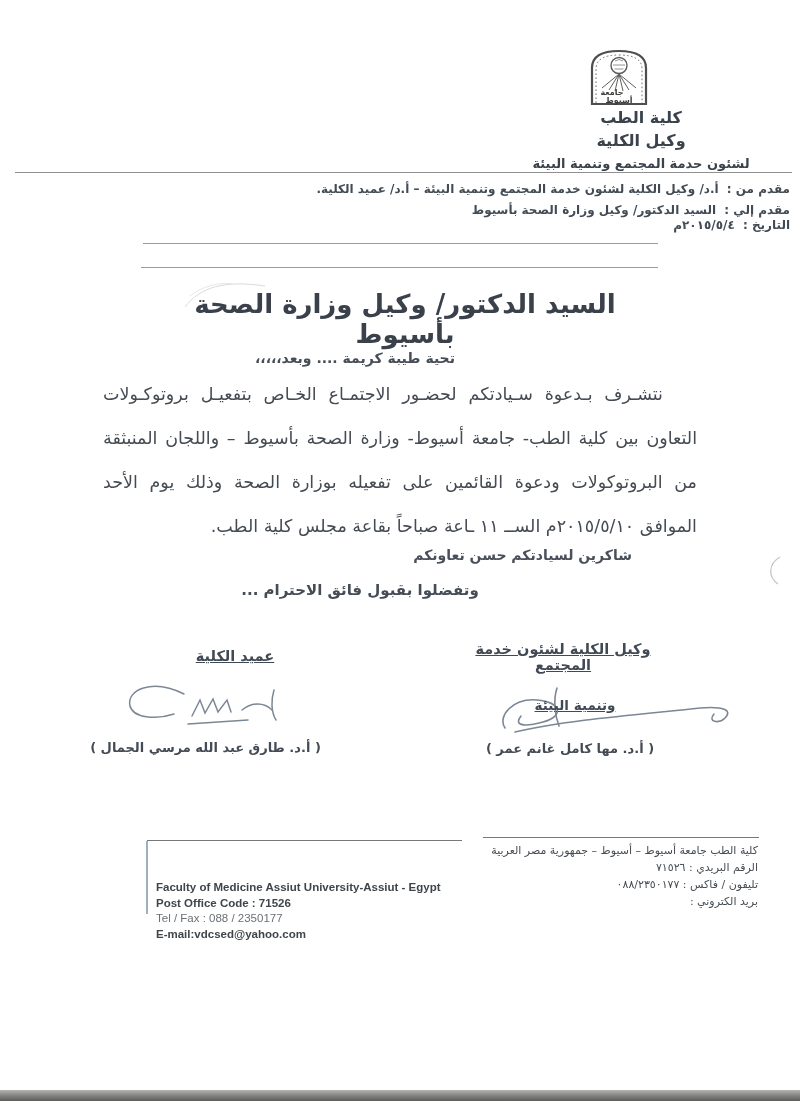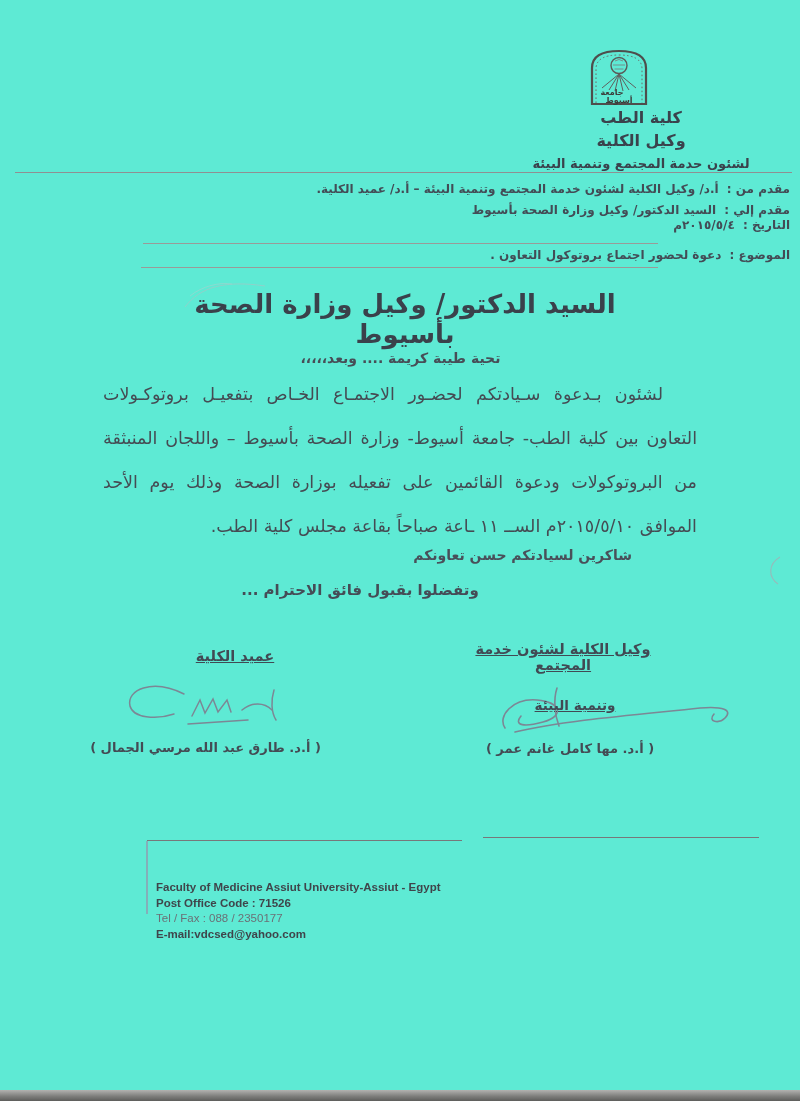--- a/index.html
+++ b/index.html
@@ -1,38 +1,38 @@
 <!DOCTYPE html>
 <html><head>
 <meta charset="utf-8">
 <style>
   * { margin:0; padding:0; box-sizing:border-box; }
   html,body { background:#e9e9e7; }
   .page {
     position:relative; width:800px; height:1101px; margin:0 auto;
-    background:#5eead4; overflow:hidden;
+    background:#ffffff; overflow:hidden;
     font-family:"DejaVu Sans", sans-serif; color:#3d444d;
   }
   .abs { position:absolute; }
   .ar { direction:rtl; }
 
   
   .header-text { right:39px; top:106px; width:240px; text-align:center; color:#3a424c; }
   .header-text .h1 { font-size:16px; font-weight:bold; line-height:23px; }
   .header-text .h3 { font-size:13px; font-weight:bold; line-height:24px; }
 
   .hline { position:absolute; height:1px; background:#8f9092; }
 
   
   .meta-line { position:absolute; right:10px; font-size:12px; font-weight:bold; color:#434c56; direction:rtl; }
   .meta-line .lbl { margin-left:4px; }
 
   
   .title { top:289px; left:170px; width:470px; text-align:center; font-size:26px; font-weight:bold; color:#3a414b; direction:rtl; }
-  .greeting { top:350px; left:268px; width:265px; text-align:center; font-size:14px; font-weight:bold; color:#474e57; direction:rtl; }
+  .greeting { top:350px; left:255px; width:265px; text-align:left; font-size:14px; font-weight:bold; color:#474e57; direction:rtl; }
   .body-block { top:372px; left:103px; width:594px; direction:rtl; font-size:17.5px; color:#454b53; }
   .body-block .bl { line-height:44px; text-align:justify; text-align-last:justify; white-space:nowrap0; }
   .body-block .bl.first { padding-right:34px; }
   .body-block .bl.last { text-align-last:right; }
   .thanks { top:547px; right:168px; font-size:14px; font-weight:bold; color:#49505a; direction:rtl; }
   .closing { top:581px; left:235px; width:250px; text-align:center; font-size:15px; font-weight:bold; color:#454c56; direction:rtl; }
 
   
   .sig-t { position:absolute; font-size:14.5px; font-weight:bold; color:#414a54; direction:rtl; text-align:center;text-decoration:underline; }
   .sig-n { position:absolute; font-size:13px; font-weight:bold; color:#444b54; direction:rtl; text-align:center; }
@@ -87,43 +87,39 @@
   </div>
   <div class="meta-line" style="top:203px;">
     <span class="lbl">مقدم إلي :</span>
     <span>السيد الدكتور/ وكيل وزارة الصحة بأسيوط</span>
   </div>
   <div class="meta-line" style="top:218px;">
     <span class="lbl">التاريخ :</span>
     <span>٢٠١٥/٥/٤م</span>
   </div>
   <div class="hline" style="top:243px; left:143px; width:515px; background:#9a9a98;"></div>
-  <div class="meta-line" style="top:248px;">
-    <span class="lbl">الموضوع :</span>
-    <span>دعوة لحضور اجتماع بروتوكول التعاون .</span>
-  </div>
   <div class="hline" style="top:267px; left:141px; width:517px; background:#9a9a98;"></div>
 
   <div class="abs" style="left:180px; top:272px; opacity:.55;">
     <svg width="90" height="45" viewBox="0 0 90 45">
       <path d="M5 35 C 20 15 45 8 85 14" fill="none" stroke="#b9bcc0" stroke-width="1"></path>
       <path d="M10 24 C 22 14 40 10 52 12" fill="none" stroke="#c4c7ca" stroke-width="0.8"></path>
     </svg>
   </div>
   <div class="abs" style="left:760px; top:552px; opacity:.7;">
     <svg width="30" height="40" viewBox="0 0 30 40">
       <path d="M20 5 C 8 12 8 25 18 32" fill="none" stroke="#a8acb2" stroke-width="1.2"></path>
     </svg>
   </div>
 
   <div class="abs title">السيد الدكتور/ وكيل وزارة الصحة بأسيوط</div>
   <div class="abs greeting">تحية طيبة كريمة .... وبعد،،،،،</div>
 
   <div class="abs body-block">
-    <div class="bl first">لشئون بـدعوة سـيادتكم لحضـور الاجتمـاع الخـاص بتفعيـل بروتوكـولات</div>
+    <div class="bl first">نتشـرف بـدعوة سـيادتكم لحضـور الاجتمـاع الخـاص بتفعيـل بروتوكـولات</div>
     <div class="bl">التعاون بين كلية الطب- جامعة أسيوط- وزارة الصحة بأسيوط – واللجان المنبثقة</div>
     <div class="bl">من البروتوكولات ودعوة القائمين على تفعيله بوزارة الصحة وذلك يوم الأحد</div>
     <div class="bl last">الموافق ٢٠١٥/٥/١٠م الســ ١١ ـاعة صباحاً بقاعة مجلس كلية الطب.</div>
   </div>
 
   <div class="abs thanks">شاكرين لسيادتكم حسن تعاونكم</div>
   <div class="abs closing">وتفضلوا بقبول فائق الاحترام ...</div>
 
   <div class="sig-t" style="top:641px; right:127px; width:220px;">وكيل الكلية لشئون خدمة المجتمع</div>
   <div class="abs" style="left:495px; top:686px;">
@@ -156,15 +152,21 @@
   <div class="hline" style="top:837px; left:483px; width:276px; background:#77787a;"></div>
   <div class="abs fvline"></div>
 
   <div class="abs footer-en">
     <div>Faculty of Medicine Assiut University-Assiut - Egypt</div>
     <div>Post Office Code : 71526</div>
     <div class="dim">Tel / Fax : 088 / 2350177</div>
     <div>E-mail:vdcsed@yahoo.com</div>
   </div>
 
+  <div class="abs footer-ar">
+    <div>كلية الطب جامعة أسيوط – أسيوط – جمهورية مصر العربية</div>
+    <div>الرقم البريدي : ٧١٥٢٦</div>
+    <div>تليفون / فاكس : ٠٨٨/٢٣٥٠١٧٧</div>
+    <div>بريد الكتروني :</div>
+  </div>
 
   <div class="bottom-bar"></div>
 </div>
 
 </body></html>

